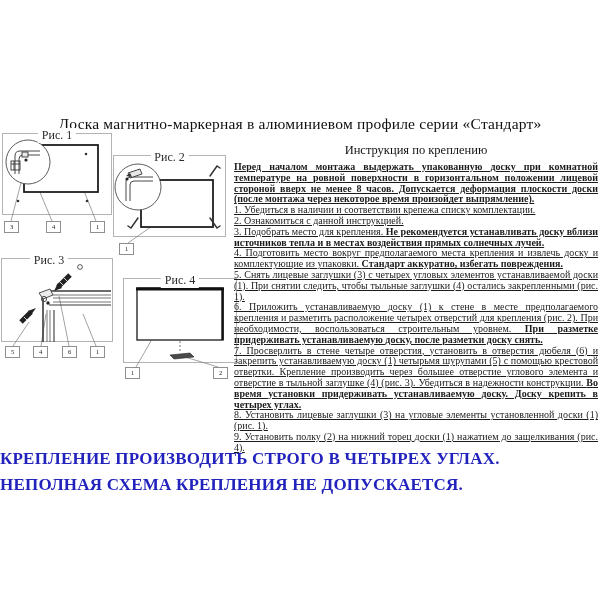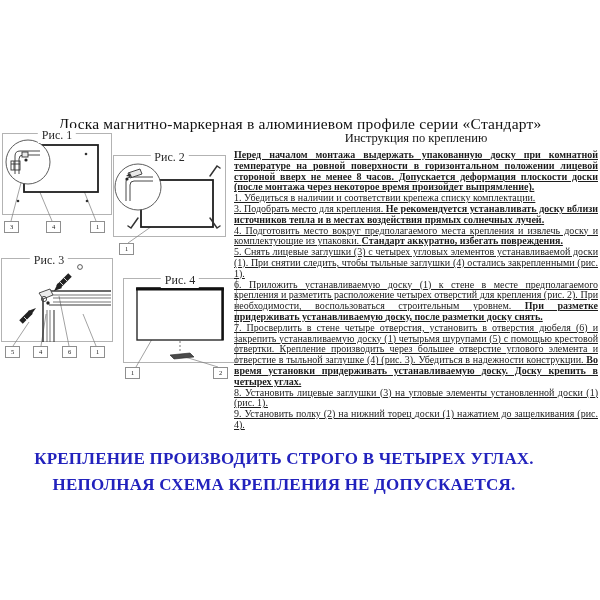--- a/index.html
+++ b/index.html
@@ -6,41 +6,41 @@
   body{
     width:600px;height:600px;position:relative;background:#ffffff;
     font-family:"Liberation Serif", serif;overflow:hidden;color:#1a1a1a;
   }
   .title{
     position:absolute;top:100px;left:0;width:600px;text-align:center;
     font-size:15.5px;color:#101010;letter-spacing:0.2px;margin-top:15px;
   }
   
   .col{position:absolute;left:234px;top:131px;width:364px;}
-  .ins-head{text-align:center;font-size:12.5px;margin:0 0 4px 0;color:#141414;}
+  .ins-head{text-align:center;font-size:12.5px;margin:12px 0 4px 0;color:#141414;}
   .ins-item{font-size:10px;line-height:10.8px;text-align:justify;color:#1c1c1c;text-decoration:underline;}
   .ins-item .b{font-weight:bold;}
   
   .fig{position:absolute;}
   .fig svg{position:absolute;left:0;top:0;display:block;}
   .legend{
     position:absolute;top:-5px;left:50%;transform:translateX(-50%);
     background:#fff;padding:0 4px;font-size:12px;white-space:nowrap;color:#2a2a2a;z-index:2;
   }
   .callout{
     position:absolute;width:13px;height:10px;border:1px solid #8f8f8f;background:#fff;
     font-size:6.5px;text-align:center;line-height:10px;color:#222;z-index:2;
   }
   #fig1{left:2px;top:133px;width:110px;height:100px;}
   #fig2{left:113px;top:155px;width:113px;height:100px;}
   #fig3{left:1px;top:258px;width:96px;height:102px;}
   #fig4{left:123px;top:278px;width:114px;height:102px;}
   
   .warning{
-    position:absolute;top:446px;left:0;width:568px;text-align:center;
+    position:absolute;top:446px;left:0;width:568px;text-align:left;
     font-weight:bold;font-size:17px;line-height:26px;letter-spacing:0.2px;
   }
 </style>
 </head>
 <body>
 
 <div class="title">Доска магнитно-маркерная в алюминиевом профиле серии «Стандарт»</div>
 
 <div class="fig" id="fig1">
   <span class="legend">Рис. 1</span>
@@ -147,20 +147,21 @@
   </svg>
   <div class="callout" style="left:2px;top:89px">1</div>
   <div class="callout" style="left:90px;top:89px">2</div>
 </div>
 
 <div class="col">
   <div class="ins-head">Инструкция по креплению</div>
   <div id="ins-list">
       <div class="ins-item"><span class="b">Перед началом монтажа выдержать упакованную доску при комнатной температуре на ровной поверхности в горизонтальном положении лицевой стороной вверх не менее 8 часов. Допускается деформация плоскости доски (после монтажа через некоторое время произойдет выпрямление).</span></div>
       <div class="ins-item"><span>1. Убедиться в наличии и соответствии крепежа списку комплектации.</span></div>
+      <div class="ins-item"><span>2. Ознакомиться с данной инструкцией.</span></div>
       <div class="ins-item"><span>3. Подобрать место для крепления. </span><span class="b">Не рекомендуется устанавливать доску вблизи источников тепла и в местах воздействия прямых солнечных лучей.</span></div>
       <div class="ins-item"><span>4. Подготовить место вокруг предполагаемого места крепления и извлечь доску и комплектующие из упаковки. </span><span class="b">Стандарт аккуратно, избегать повреждения.</span></div>
       <div class="ins-item"><span>5. Снять лицевые заглушки (3) с четырех угловых элементов устанавливаемой доски (1). При снятии следить, чтобы тыльные заглушки (4) остались закрепленными (рис. 1).</span></div>
       <div class="ins-item"><span>6. Приложить устанавливаемую доску (1) к стене в месте предполагаемого крепления и разметить расположение четырех отверстий для крепления (рис. 2). При необходимости, воспользоваться строительным уровнем. </span><span class="b">При разметке придерживать устанавливаемую доску, после разметки доску снять.</span></div>
       <div class="ins-item"><span>7. Просверлить в стене четыре отверстия, установить в отверстия дюбеля (6) и закрепить устанавливаемую доску (1) четырьмя шурупами (5) с помощью крестовой отвертки. Крепление производить через большее отверстие углового элемента и отверстие в тыльной заглушке (4) (рис. 3). Убедиться в надежности конструкции. </span><span class="b">Во время установки придерживать устанавливаемую доску. Доску крепить в четырех углах.</span></div>
       <div class="ins-item"><span>8. Установить лицевые заглушки (3) на угловые элементы установленной доски (1) (рис. 1).</span></div>
       <div class="ins-item"><span>9. Установить полку (2) на нижний торец доски (1) нажатием до защелкивания (рис. 4).</span></div>
     </div>
 </div>
 

